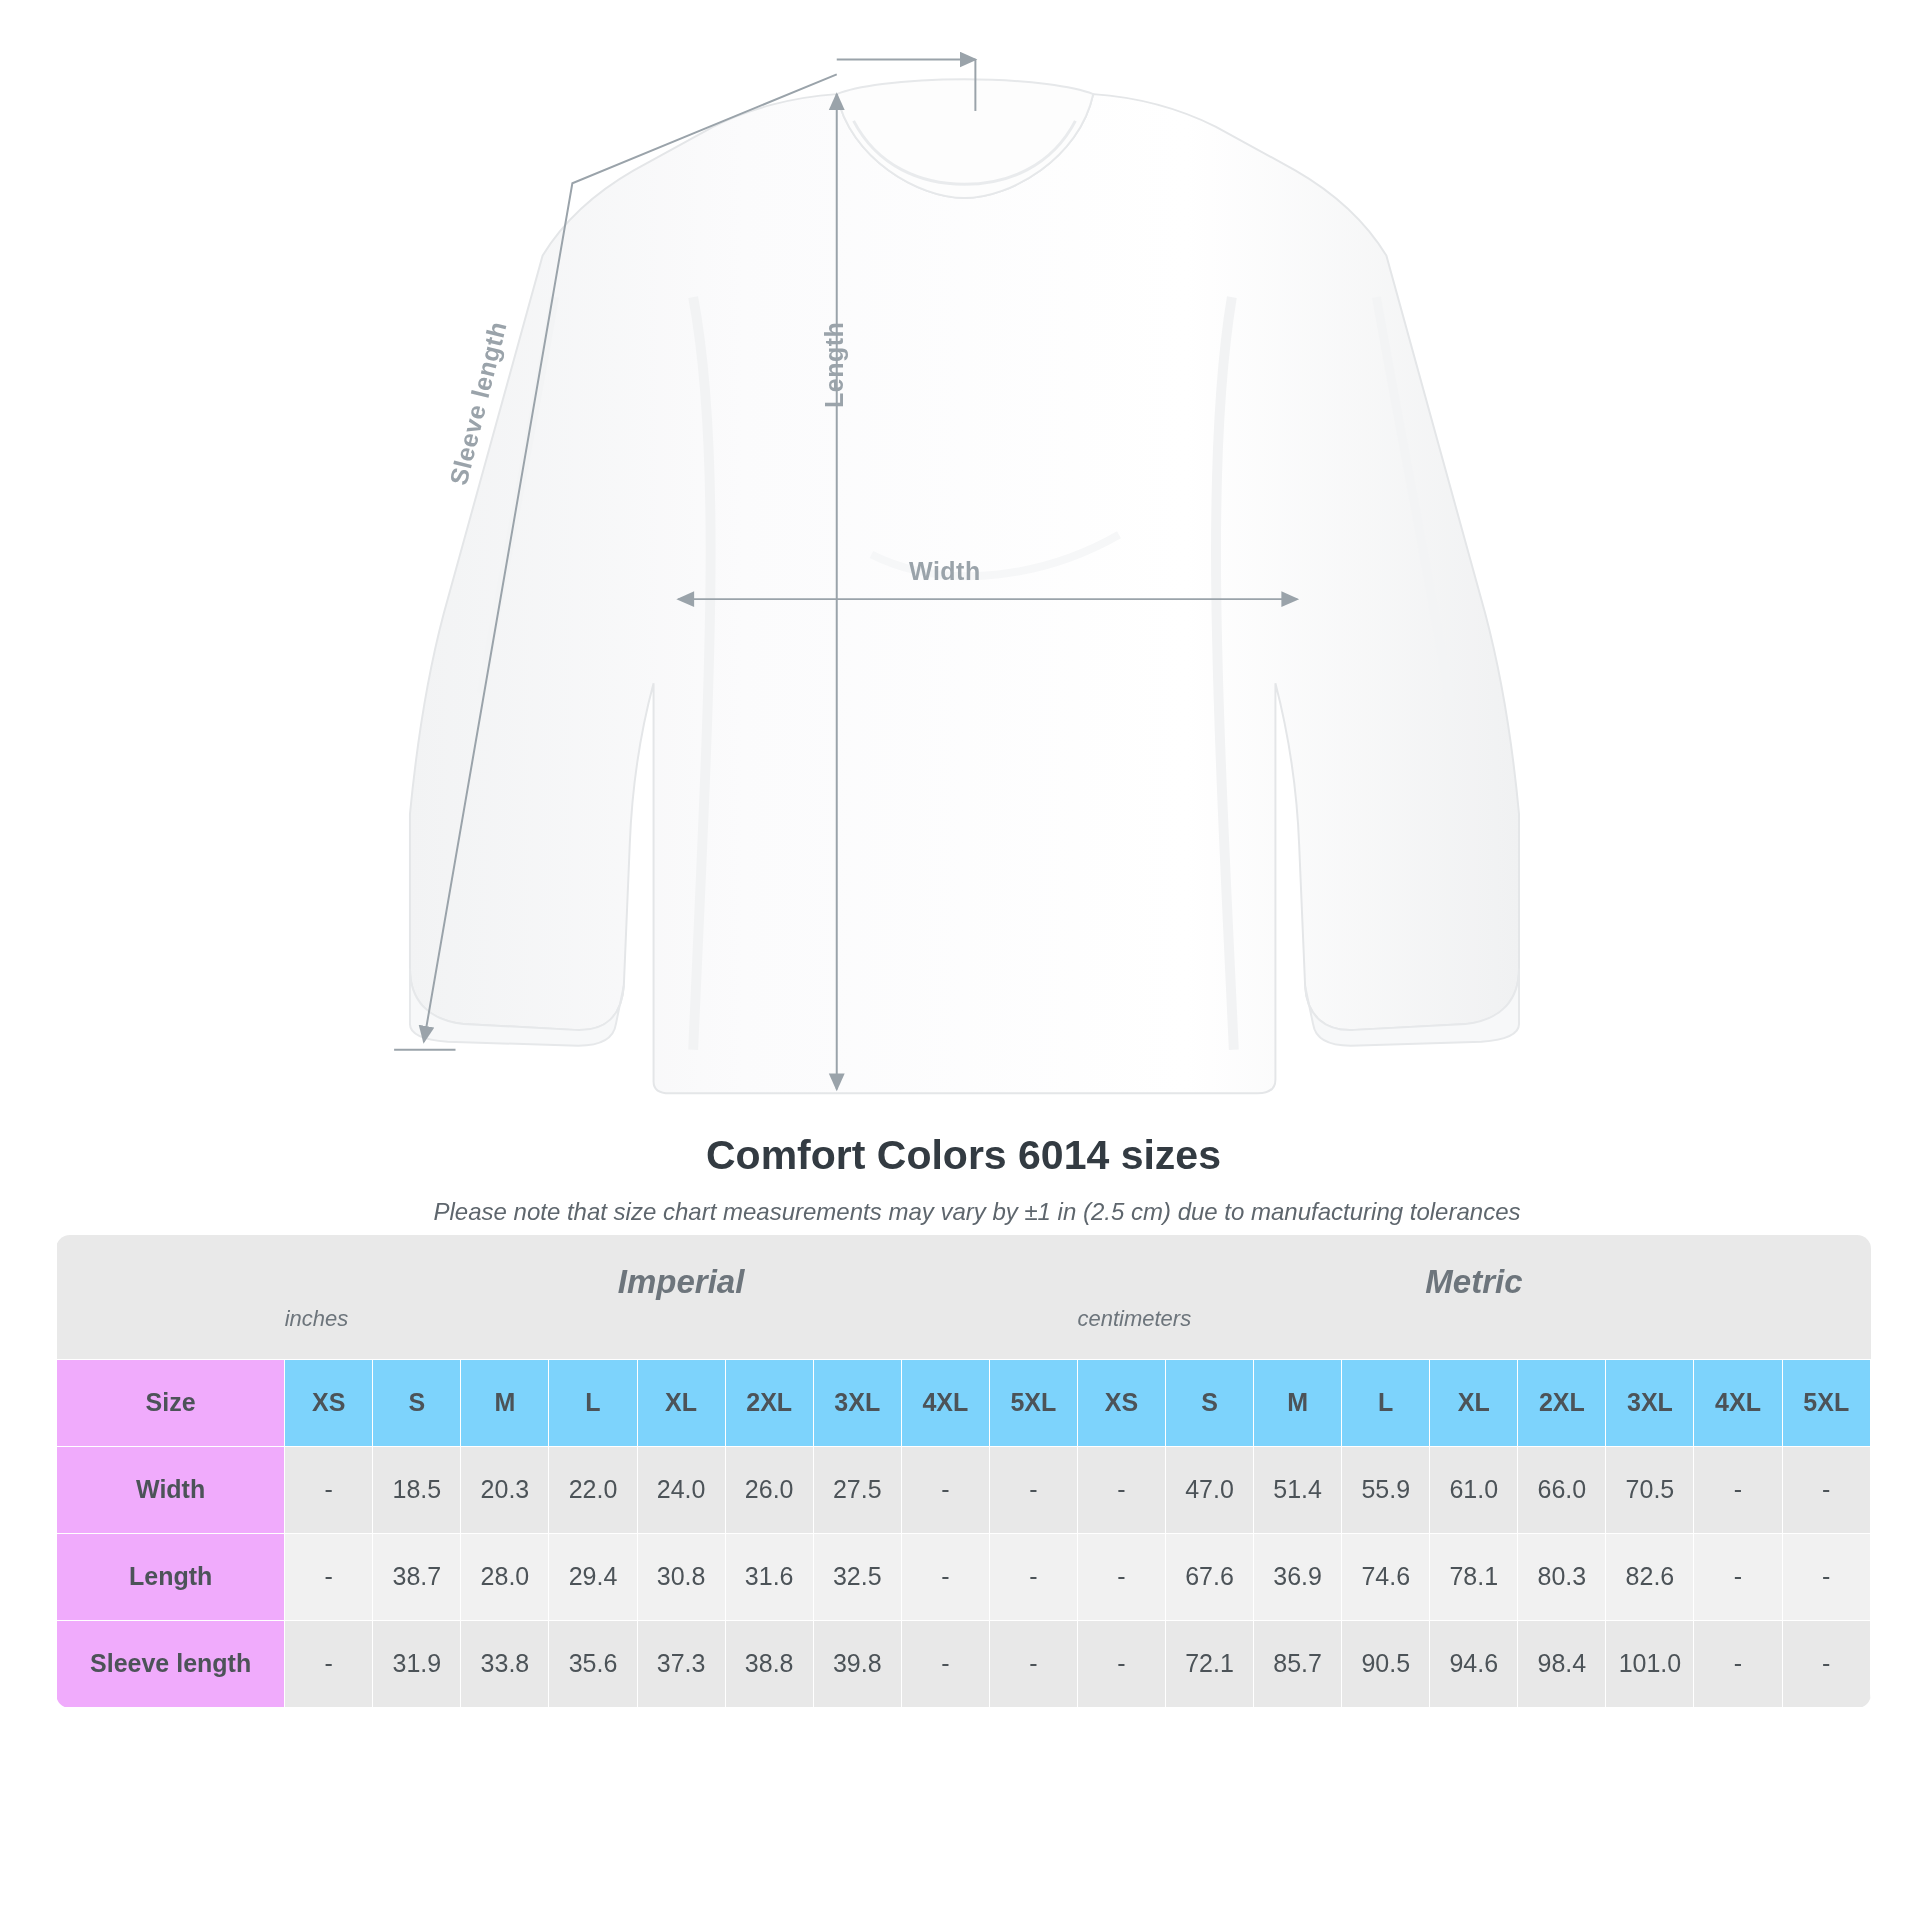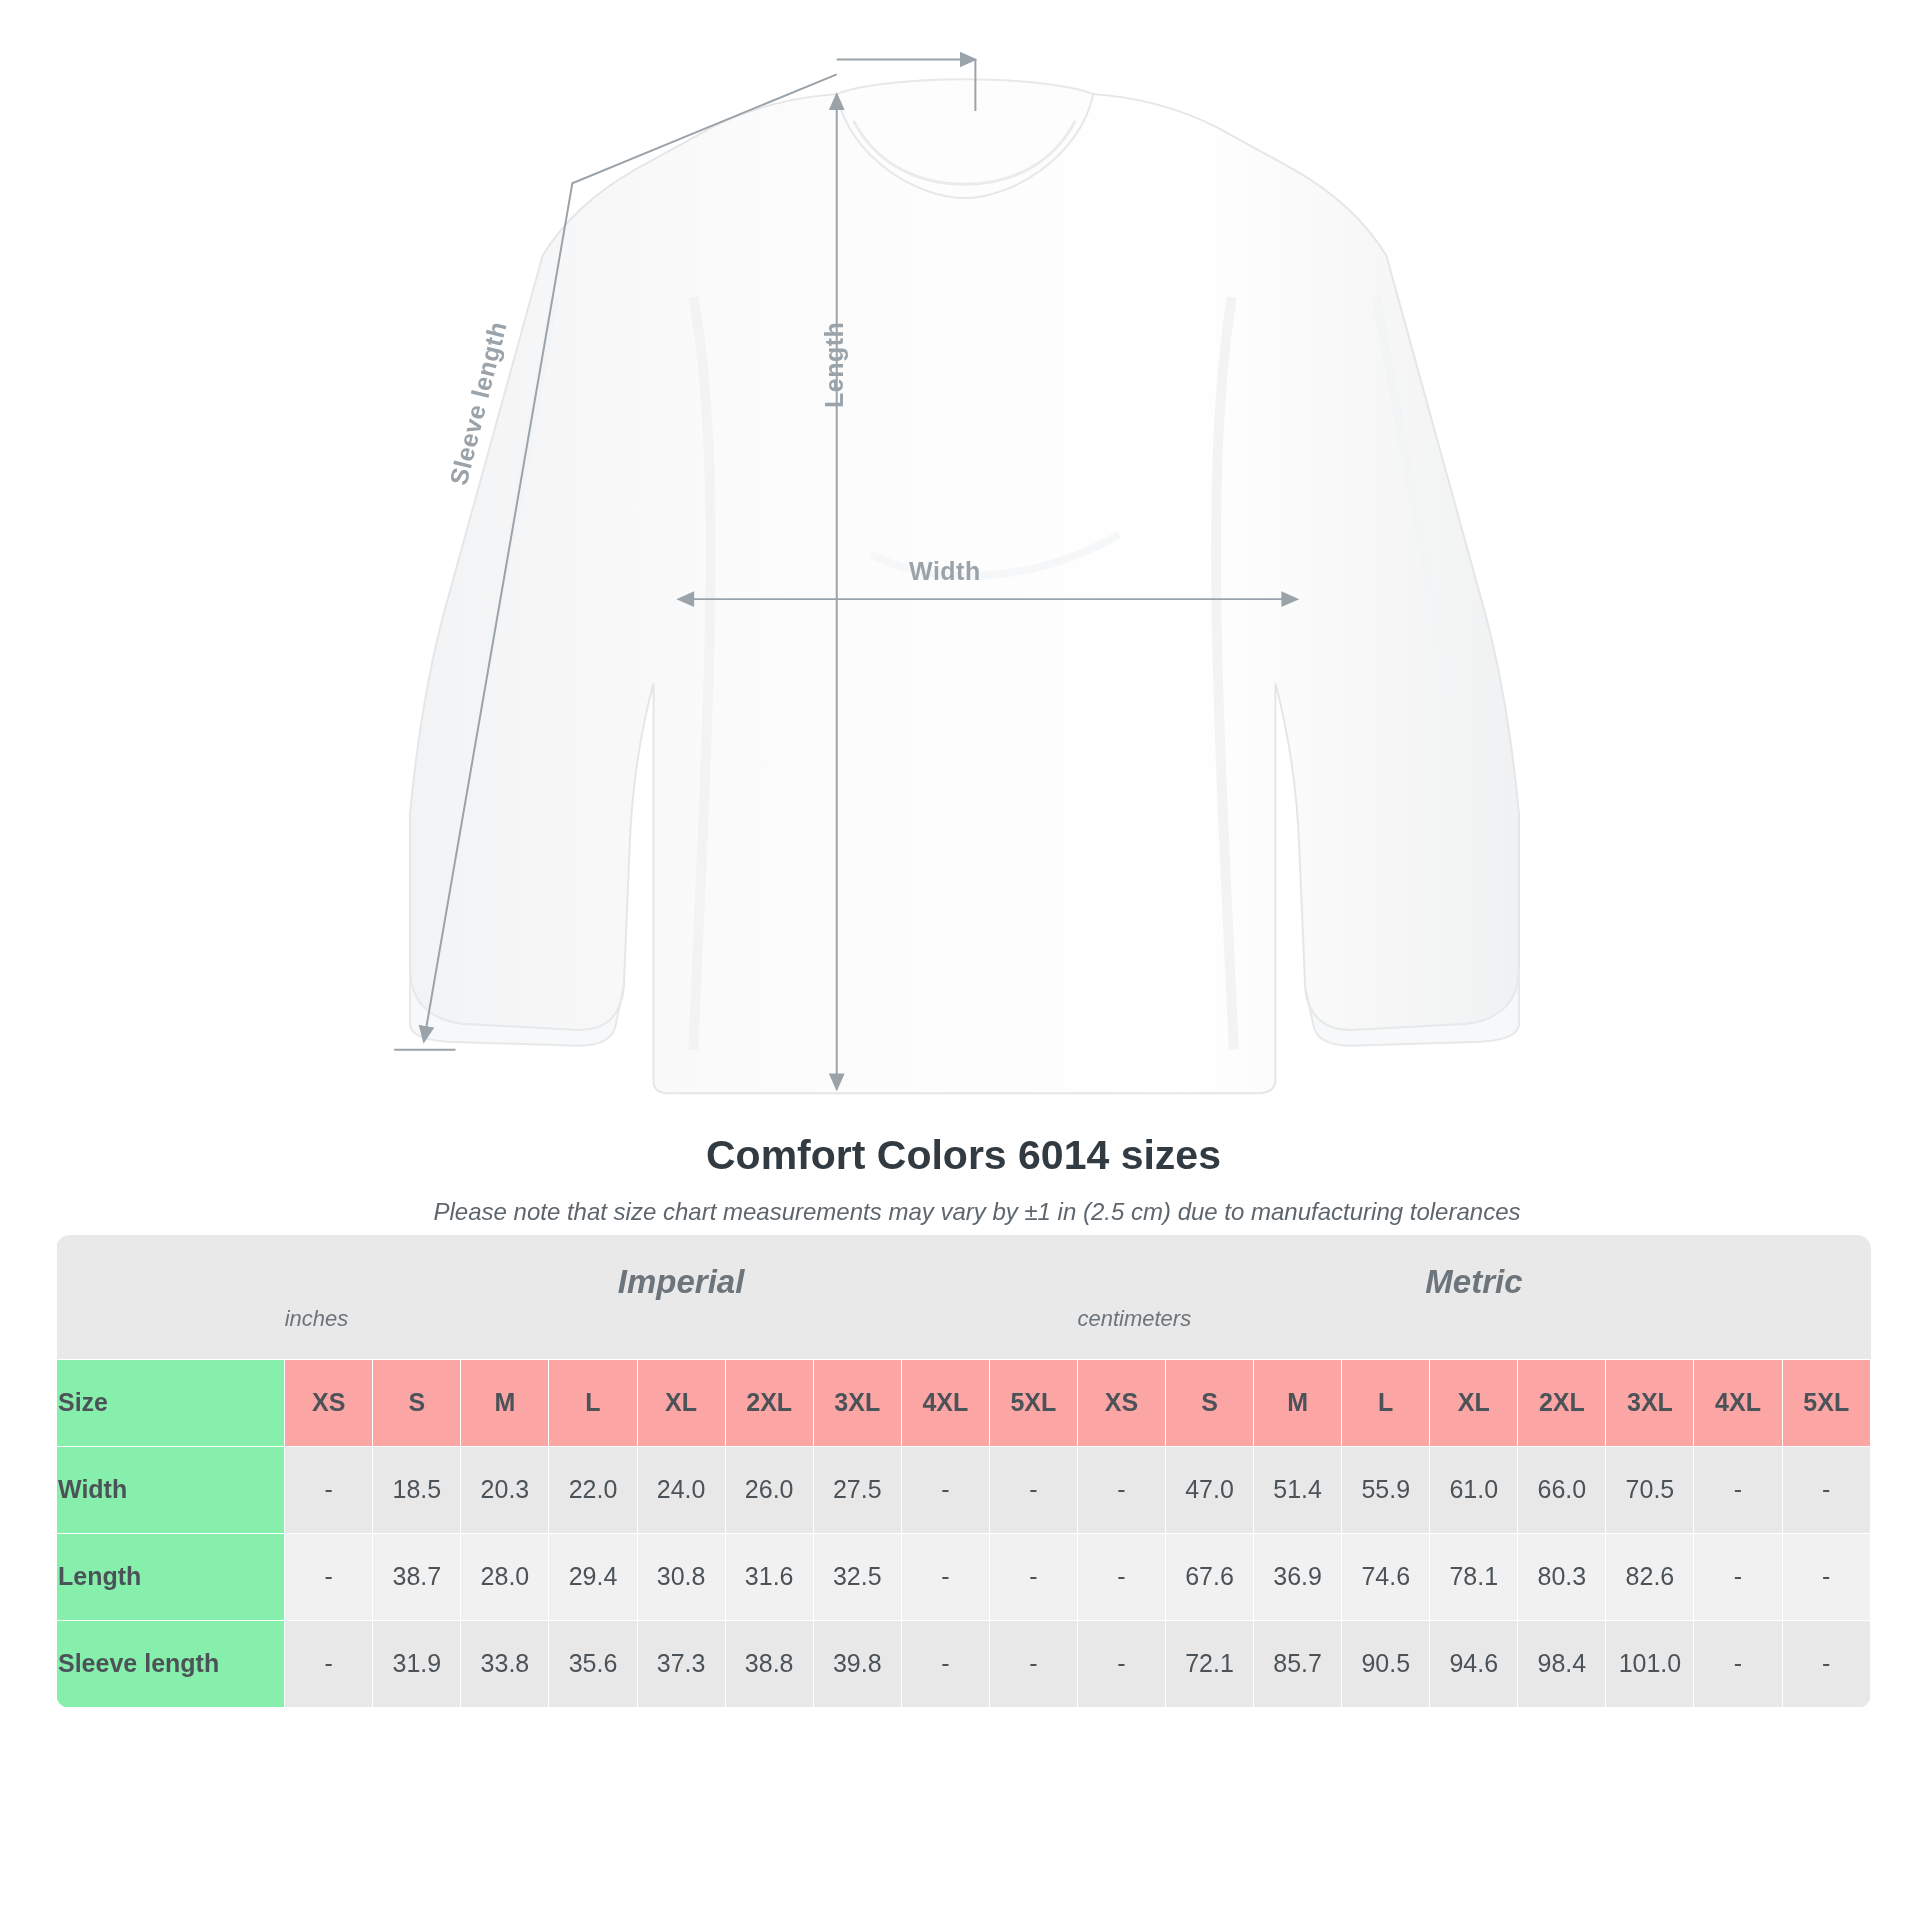--- a/index.html
+++ b/index.html
@@ -126,29 +126,29 @@
     vertical-align: middle;
     font-size: 25px;
     color: #4c5358;
   }
   table.size-chart td.cell.head {
     font-weight: bold;
     color: #4c5358;
   }
   table.size-chart td.rowhead {
     border: 1px solid #ffffff;
-    background: #86efac;
+    background: #f0abfc;
     height: 87px;
-    text-align: left;
+    text-align: center;
     vertical-align: middle;
     font-size: 25px;
     font-weight: bold;
     color: #4c5358;
   }
-  table.size-chart tr.header-row td.cell { background: #fca5a5; }
+  table.size-chart tr.header-row td.cell { background: #7dd3fc; }
   table.size-chart tr.band-a td.cell { background: #e8e8e8; }
   table.size-chart tr.band-b td.cell { background: #f1f1f1; }
 
   
   #table-wrap { border-radius: 14px; overflow: hidden; }
 </style>
 </head>
 <body>
 
 <div id="page">

